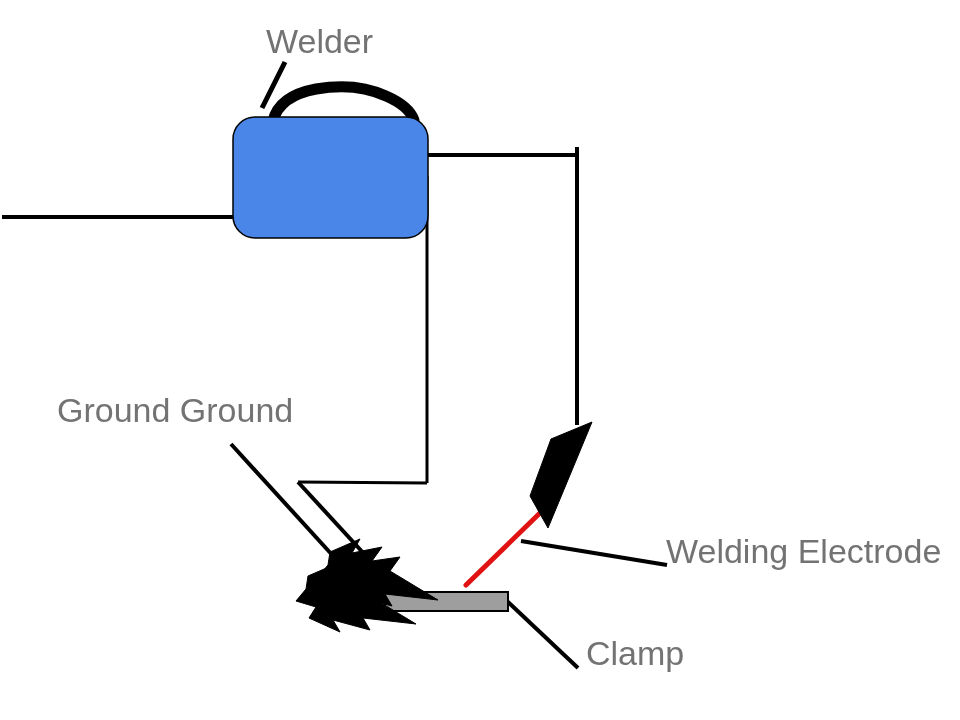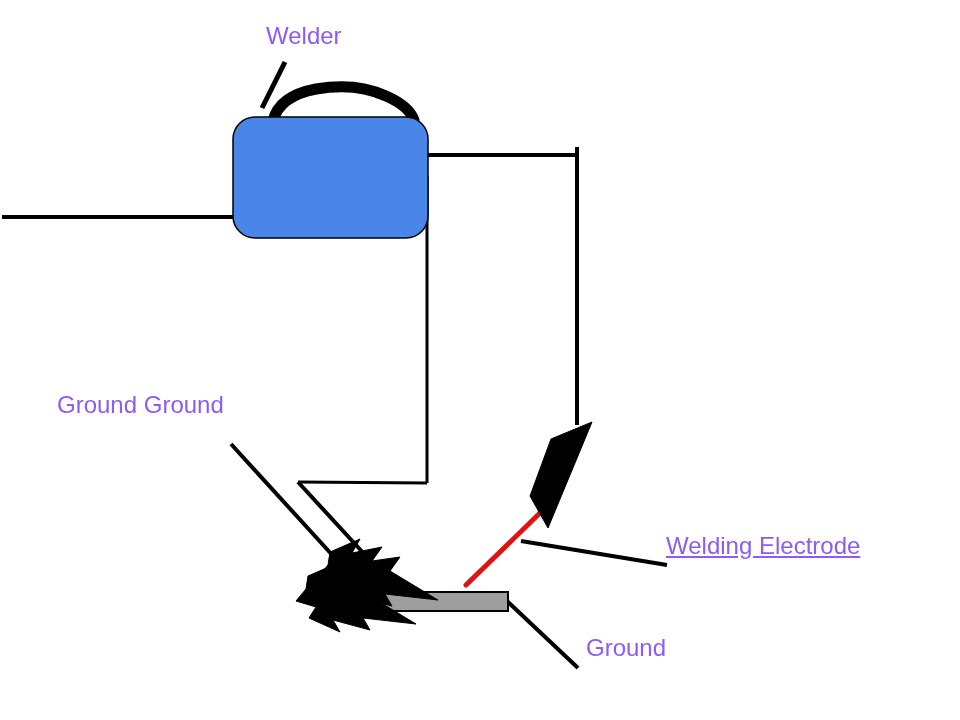--- a/index.html
+++ b/index.html
@@ -19,28 +19,28 @@
   }
   .diagram-svg {
     position: absolute;
     left: 0;
     top: 0;
     width: 960px;
     height: 720px;
   }
   .label {
     position: absolute;
-    font-size: 24px;
+    font-size: 34px;
     line-height: 1;
-    color: #8b5cf6;
+    color: #737373;
     white-space: nowrap;
   }
   .label-welder            { left: 266px; top: 24px;  }
   .label-ground-clamp      { left: 57px;  top: 393px; }
-  .label-welding-electrode { left: 666px; top: 534px; text-decoration: underline; }
+  .label-welding-electrode { left: 666px; top: 534px; }
   .label-metal             { left: 586px; top: 636px; }
 </style>
 </head>
 <body>
 
 <div class="canvas">
 
   <svg class="diagram-svg" viewBox="0 0 960 720">
 
     <line x1="2" y1="217" x2="234" y2="217" stroke="#000" stroke-width="4"></line>
@@ -67,14 +67,14 @@
 
     <rect x="385" y="592" width="123" height="19" stroke="#000" stroke-width="2" fill="#9e9e9e"></rect>
 
     <polygon points="330,552 360,539 352,553 382,547 372,561 400,557 390,571 438,600 385,594 392,606 355,596 362,608 331,594 338,583 318,577 328,565" fill="#000" stroke="#000" stroke-width="1"></polygon>
     <polygon points="330,552 360,539 352,553 382,547 372,561 400,557 390,571 438,600 385,594 392,606 355,596 362,608 331,594 338,583 318,577 328,565" transform="translate(-22,24)" fill="#000" stroke="#000" stroke-width="1"></polygon>
   </svg>
 
   <div class="label label-welder">Welder</div>
   <div class="label label-ground-clamp">Ground Ground</div>
   <div class="label label-welding-electrode">Welding Electrode</div>
-  <div class="label label-metal">Ground</div>
+  <div class="label label-metal">Clamp</div>
 </div>
 
 </body></html>

